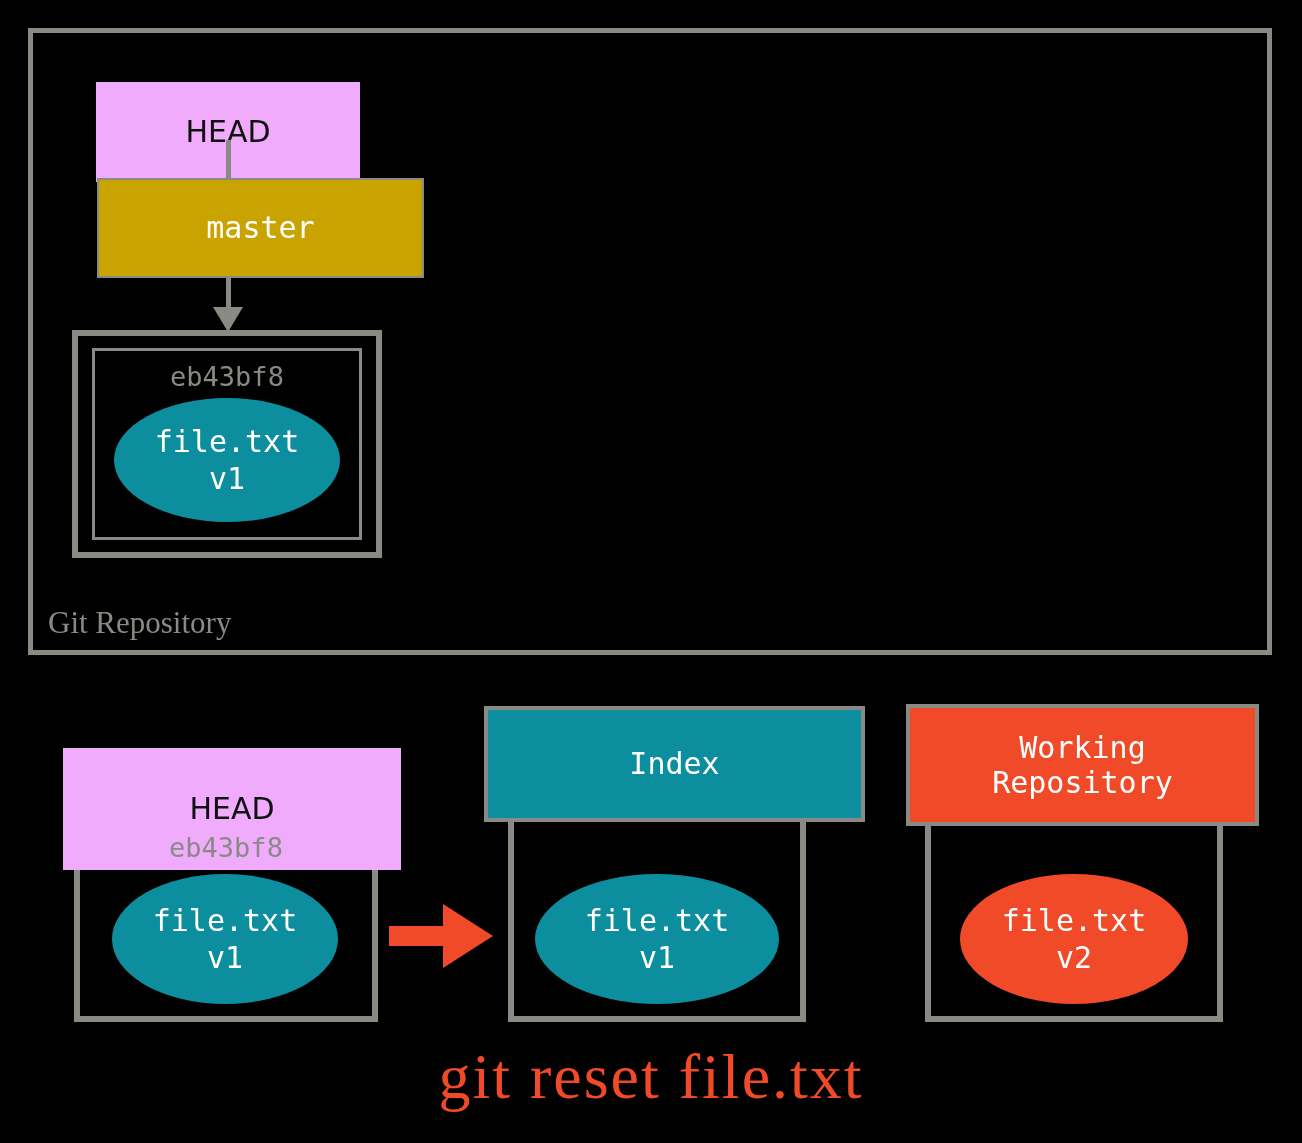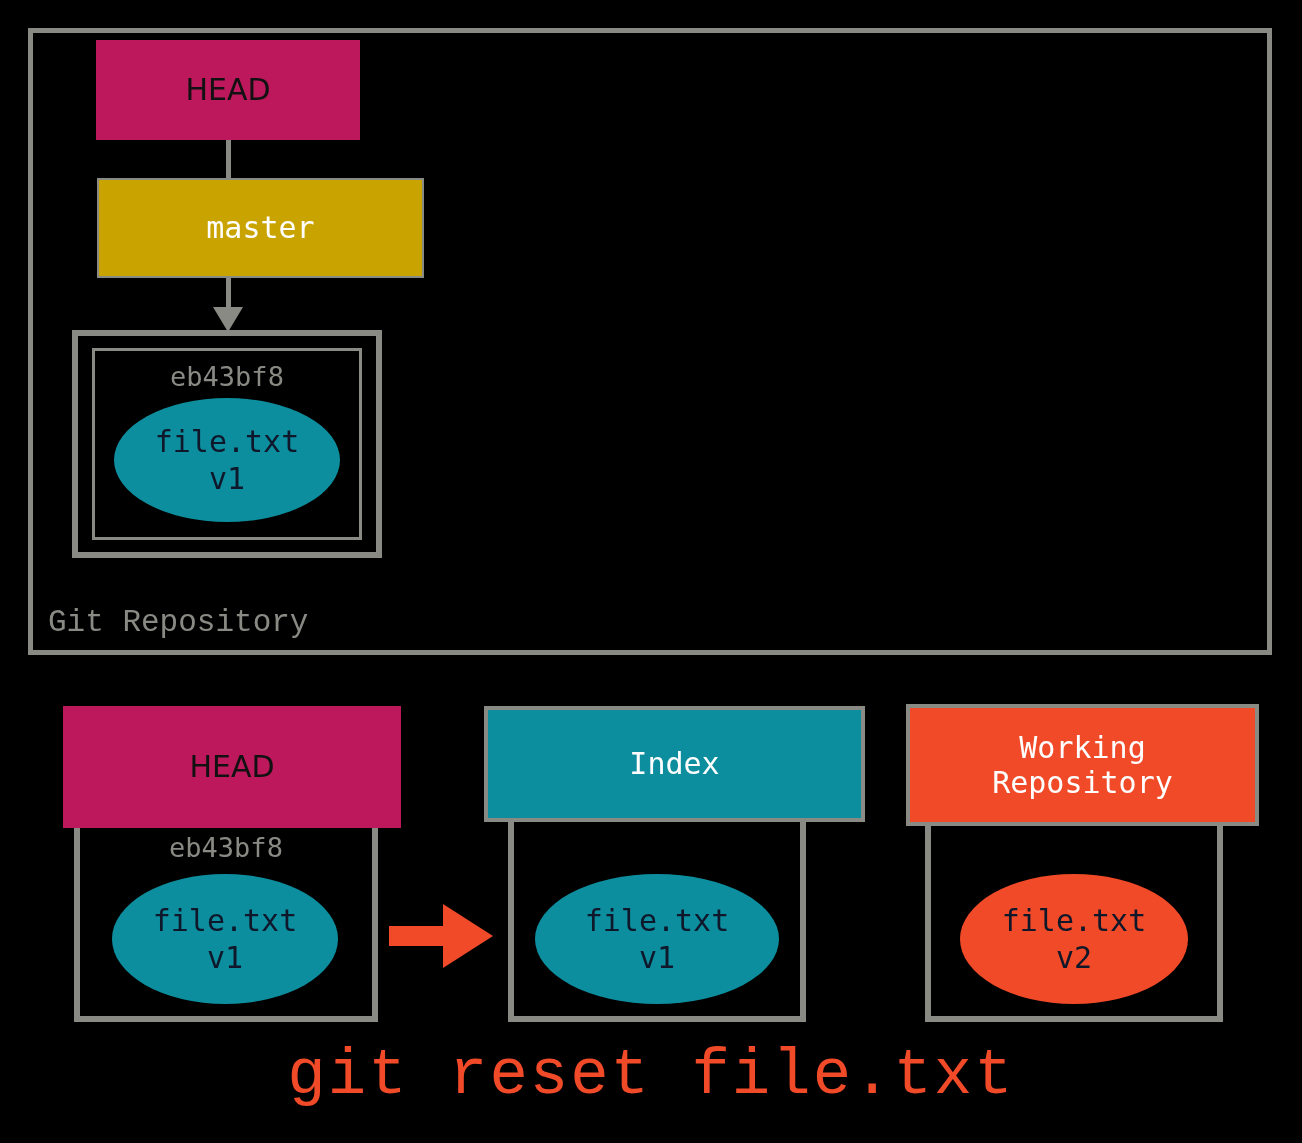--- a/index.html
+++ b/index.html
@@ -32,42 +32,43 @@
     height: 627px;
     border: 5px solid #8a8a85;
     box-sizing: border-box;
     background: #000000;
   }
   .repo-label {
     position: absolute;
     left: 48px;
     top: 605px;
     color: #8a8a85;
-    font-family: Liberation Mono, monospace;
+    font-family: Liberation Serif, serif;
     font-size: 31px;
     letter-spacing: 0px;
     white-space: nowrap;
   }
 
   
   .box {
     position: absolute;
     box-sizing: border-box;
     display: flex;
     align-items: center;
     justify-content: center;
     text-align: center;
     line-height: 1.18;
   }
 
   .head-box {
-    background: #be185d;
+    background: #f0abfc;
     color: #111111;
     font-family: "DejaVu Sans", sans-serif;
     font-size: 30px;
+    margin-top: 42px;
   }
 
   .master-box {
     background: #c9a400;
     color: #ffffff;
     font-family: "DejaVu Sans Mono", monospace;
     font-size: 30px;
     border: 2px solid #8a8a85;
   }
 
@@ -135,21 +136,21 @@
   }
 
   .blob {
     position: absolute;
     border-radius: 50%;
     display: flex;
     flex-direction: column;
     align-items: center;
     justify-content: center;
     text-align: center;
-    color: #0f172a;
+    color: #ffffff;
     font-family: "DejaVu Sans Mono", monospace;
     font-size: 30px;
     line-height: 1.25;
   }
   .blob-teal { background: #0d8e9e; }
   .blob-red  { background: #f04a28; }
 
   
   .col-body {
     position: absolute;
@@ -170,21 +171,21 @@
   }
 
   
   .caption {
     position: absolute;
     left: 0;
     right: 0;
     top: 1040px;
     text-align: center;
     color: #f04a28;
-    font-family: Liberation Mono, monospace;
+    font-family: Liberation Serif, serif;
     font-size: 64px;
     letter-spacing: 2px;
     white-space: nowrap;
   }
 </style>
 </head>
 <body>
 
 <div class="stage">
 

